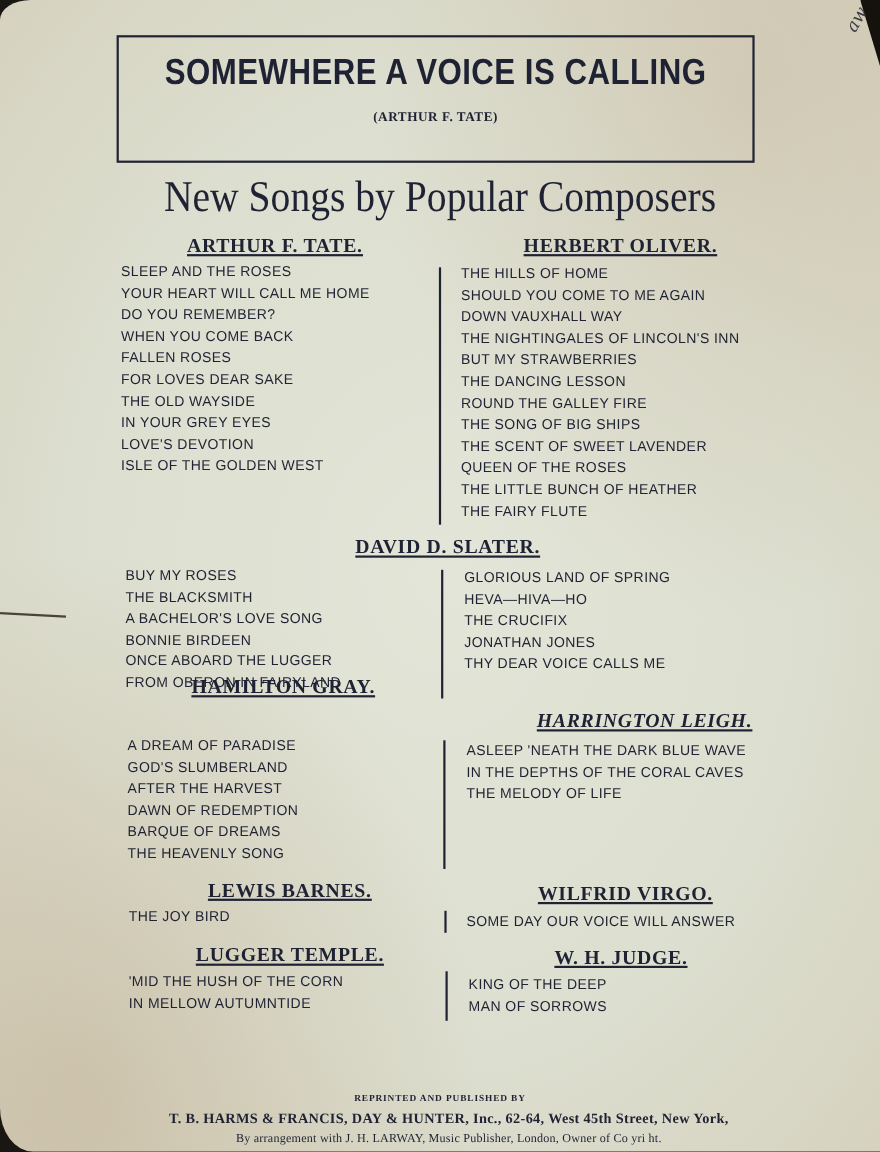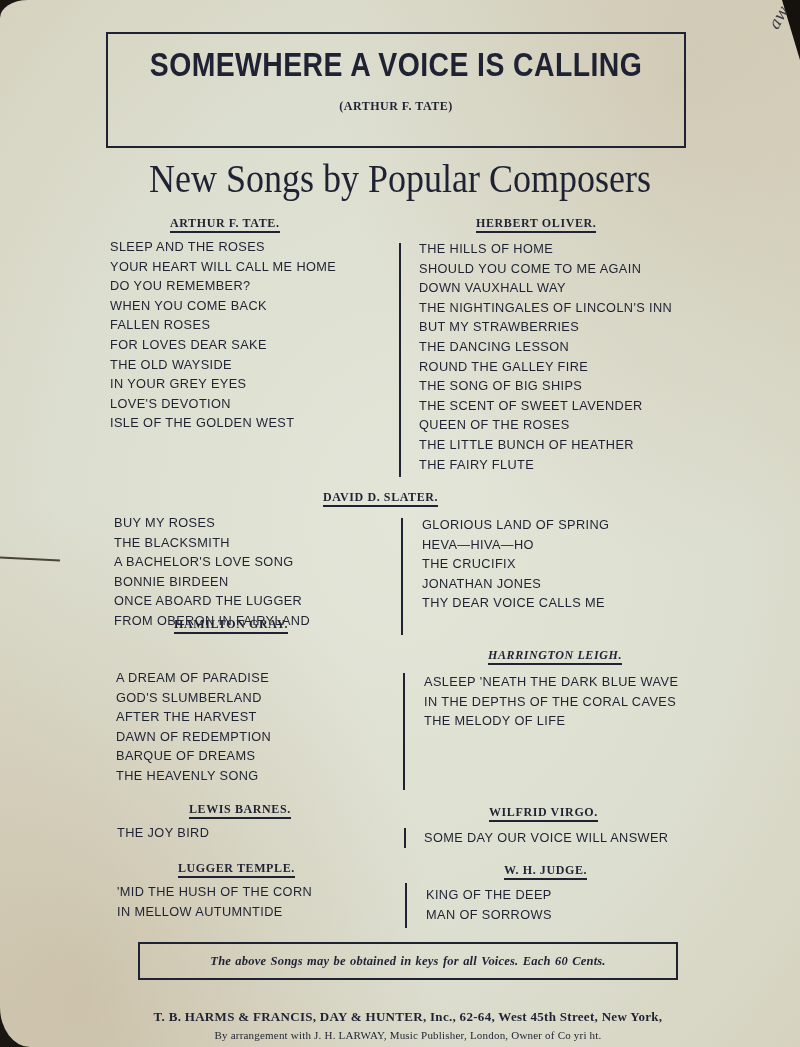--- a/index.html
+++ b/index.html
@@ -57,21 +57,21 @@
   .waltz-word { font-size: 14px; letter-spacing: 2px; text-decoration: underline; text-underline-offset: 3px; }
 
   .heading {
     position: absolute; left: 0; right: 0; top: 155px; text-align: center;
     font-family: "Liberation Serif", serif; font-size: 40px; letter-spacing: 0px;
     transform: scaleX(0.9); transform-origin: center; white-space: nowrap;
   }
 
   .composer {
     position: absolute; font-family: "Liberation Serif", serif; font-weight: bold;
-    font-size: 12px; letter-spacing: 0.6px; white-space: nowrap;
+    font-size: 18px; letter-spacing: 0.6px; white-space: nowrap;
     border-bottom: 2px solid #1f2233; padding-bottom: 1px; line-height: 14px;
   }
   .songs {
     position: absolute; margin: 0; padding: 0; list-style: none;
     font-family: "Liberation Sans", sans-serif; font-size: 13px;
     letter-spacing: 0.4px; line-height: 19.6px; white-space: nowrap;
     transform: scaleX(0.98); transform-origin: left;
   }
   .divider { position: absolute; width: 1.5px; background: #1f2233; }
 
@@ -198,17 +198,17 @@
     <li>IN MELLOW AUTUMNTIDE</li>
   </ul>
   <div class="divider" style="left:405px; top:883px; height:45px;"></div>
 
   <div class="composer ink" style="left:504px; top:863px;">W. H. JUDGE.</div>
   <ul class="songs ink" style="left:426px; top:885px;">
     <li>KING OF THE DEEP</li>
     <li>MAN OF SORROWS</li>
   </ul>
 
-  <div class="note-box ink">The above Songs may be obtained in keys for all Voices.   Each 60 Cents.</div>
-
+
+  <div class="reprinted ink">REPRINTED AND PUBLISHED BY</div>
   <div class="publisher ink">T. B. HARMS &amp; FRANCIS, DAY &amp; HUNTER, Inc., 62-64, West 45th Street, New York,</div>
   <div class="arrangement ink">By arrangement with J. H. LARWAY, Music Publisher, London, Owner of Co yri ht.</div>
 </div>
 
 </body></html>

